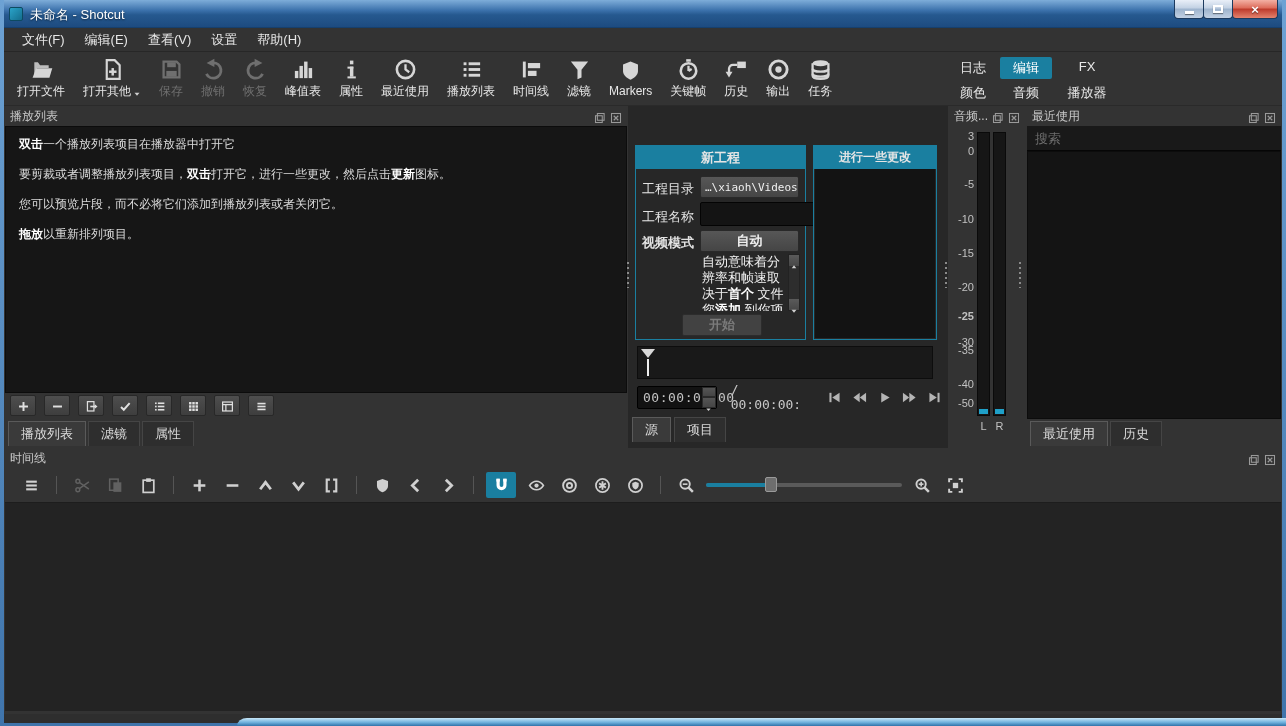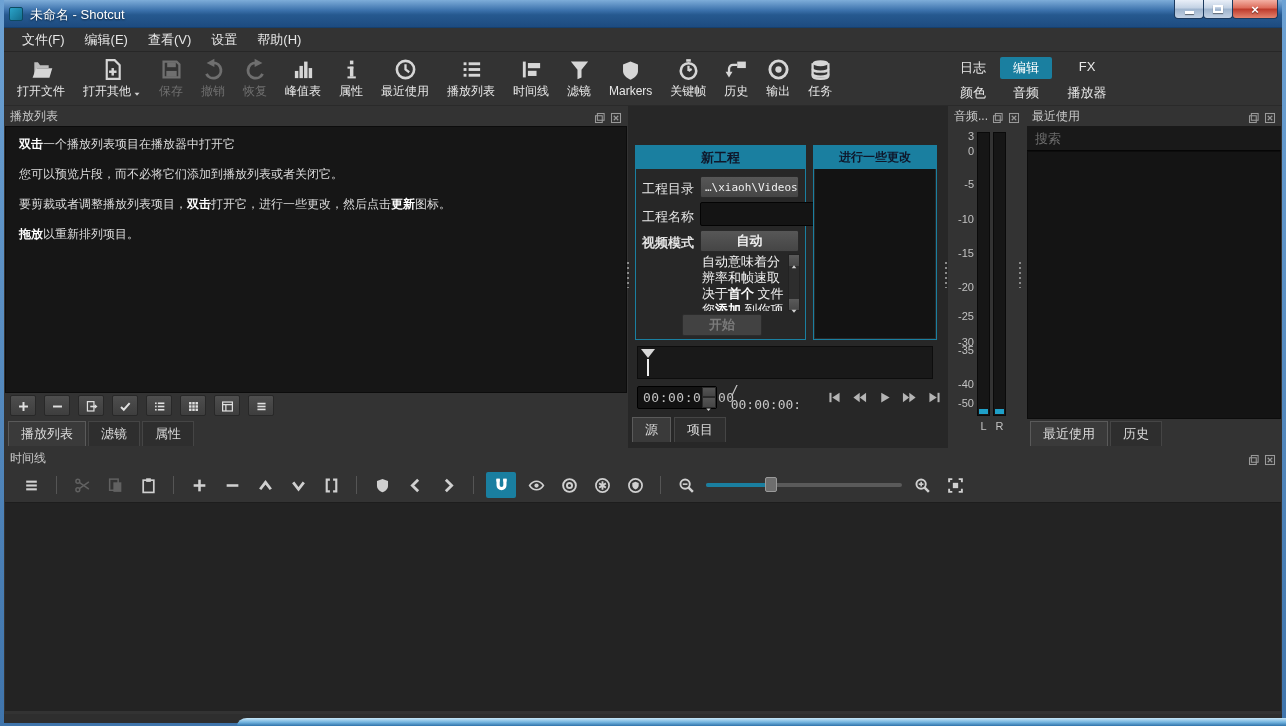--- a/index.html
+++ b/index.html
@@ -61,21 +61,21 @@
   .sq-btn { width:26px; height:21px; background:linear-gradient(180deg,#4e4e4e,#3e3e3e);
     border:1px solid #282828; border-radius:2px; display:flex; align-items:center; justify-content:center; }
   .sq-btn .bicon { width:13px; height:13px; color:#e0e0e0; }
   .panel-tabs { position:absolute; top:315px; left:4px; display:flex; gap:2px; }
   .tab { padding:3px 12px; font-size:13px; color:#dadada; background:#2e2e2e; border:1px solid #454545; border-bottom:none; }
   .tab.active { background:#3a3a3a; border-color:#5a5a5a; }
 
   
   .center-panel { left:628px; top:106px; width:320px; height:342px; background:#272727; position:absolute; }
   .proj-box { position:absolute; top:39px; border:1px solid #1a7fa0; background:#272727; }
-  .proj-box .box-header { height:23px; background:#1a7fa0; color:#0f172a; font-weight:bold; font-size:13px;
+  .proj-box .box-header { height:23px; background:#1a7fa0; color:#e5e5e5; font-weight:bold; font-size:13px;
     display:flex; align-items:center; justify-content:center; }
   .np-box { left:7px; width:171px; height:195px; }
   .np-body { position:absolute; top:23px; left:0; right:0; bottom:0; }
   .np-row { position:absolute; left:6px; right:6px; display:flex; align-items:flex-end; }
   .np-label { width:58px; font-size:13px; color:#e2e2e2; flex:0 0 auto; }
   .np-combo { flex:1; height:22px; background:linear-gradient(180deg,#575757,#454545); border:1px solid #292929;
     border-radius:2px; font-family:"DejaVu Sans Mono",monospace; font-size:11px; color:#f0f0f0;
     display:flex; align-items:center; padding:0 4px; overflow:hidden; white-space:nowrap; }
   .np-input { flex:1; height:24px; background:#141414; border:1px solid #040404; border-radius:2px; color:#ddd; font-size:13px; padding:0 4px; }
   .np-btn { flex:1; height:22px; background:linear-gradient(180deg,#575757,#454545); border:1px solid #292929;
@@ -331,22 +331,22 @@
               <rect x="2" y="5" width="9" height="9" fill="none" stroke="currentColor" stroke-width="1.4"></rect>
             </svg></span>
         <span class="ph-icon"><svg viewBox="0 0 16 16" width="100%" height="100%" fill="currentColor">
               <rect x="2" y="2" width="12" height="12" fill="none" stroke="currentColor" stroke-width="1.4"></rect>
               <path d="M5 5l6 6M11 5l-6 6" stroke="currentColor" stroke-width="1.6"></path>
             </svg></span>
       </span>
     </div>
     <div class="playlist-content">
       <div class="tip"><b>双击</b><span>一个播放列表项目在播放器中打开它</span></div>
+      <div class="tip"><span>要剪裁或者调整播放列表项目，</span><b>双击</b><span>打开它，进行一些更改，然后点击</span><b>更新</b><span>图标。</span></div>
       <div class="tip"><span>您可以预览片段，而不必将它们添加到播放列表或者关闭它。</span></div>
-      <div class="tip"><span>要剪裁或者调整播放列表项目，</span><b>双击</b><span>打开它，进行一些更改，然后点击</span><b>更新</b><span>图标。</span></div>
       <div class="tip"><b>拖放</b><span>以重新排列项目。</span></div>
     </div>
     <div class="pl-toolbar">
       <div class="sq-btn">
           <span class="bicon"><svg viewBox="0 0 16 16" width="100%" height="100%" fill="currentColor">
               <rect x="2.5" y="6.8" width="11" height="2.4"></rect>
               <rect x="6.8" y="2.5" width="2.4" height="11"></rect>
             </svg></span>
         </div>
       <div class="sq-btn">
@@ -513,21 +513,21 @@
               <path d="M5 5l6 6M11 5l-6 6" stroke="currentColor" stroke-width="1.6"></path>
             </svg></span>
       </span>
     </div>
     <span class="am-scale-num" style="top:24px;">3</span>
     <span class="am-scale-num" style="top:39px;">0</span>
     <span class="am-scale-num" style="top:72px;">-5</span>
     <span class="am-scale-num" style="top:107px;">-10</span>
     <span class="am-scale-num" style="top:141px;">-15</span>
     <span class="am-scale-num" style="top:175px;">-20</span>
-    <span class="am-scale-num" style="top:204px;">-25</span>
+    <span class="am-scale-num" style="top:204px;font-weight:bold;">-25</span>
     <span class="am-scale-num" style="top:230px;">-30</span>
     <span class="am-scale-num" style="top:238px;">-35</span>
     <span class="am-scale-num" style="top:272px;">-40</span>
     <span class="am-scale-num" style="top:291px;">-50</span>
     <div class="am-bar l">
         <div class="seg"></div>
       </div>
     <div class="am-bar r">
         <div class="seg"></div>
       </div>

